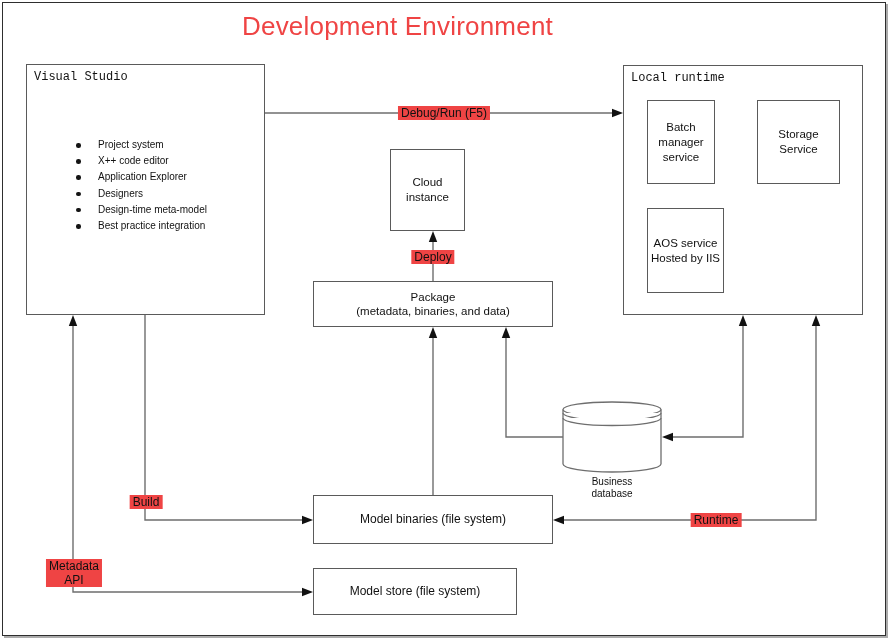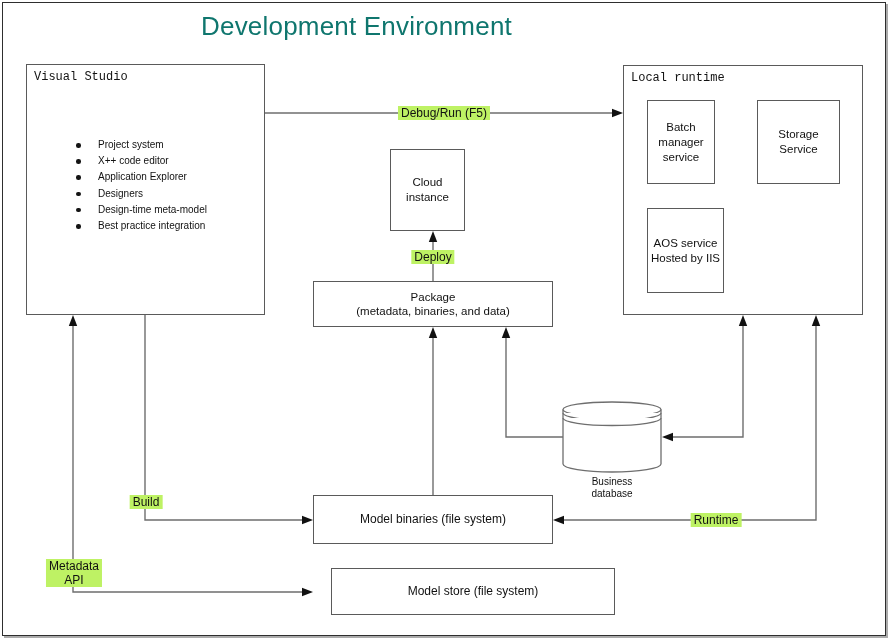--- a/index.html
+++ b/index.html
@@ -7,21 +7,21 @@
     width:889px;height:641px;position:relative;overflow:hidden;
     font-family:"Liberation Sans",sans-serif;color:var(--color-text,#111);
   }
   .frame{
     position:absolute;left:2px;top:2px;width:882px;height:632px;
     border:1px solid #2e2e2e;background:#fff;
     box-shadow:2px 2px 0 #ababab;
   }
   .title{
     position:absolute;left:0;top:9px;width:713px;text-align:center;
-    font-size:26px;line-height:34px;color:#0f766e;letter-spacing:.2px;
+    font-size:26px;line-height:34px;color:#ef4444;letter-spacing:.2px;padding-left:41px;
   }
   svg.wires{position:absolute;left:0;top:0;z-index:1;}
   .wire{fill:none;stroke:var(--color-line,#6e6e6e);stroke-width:1.4;}
   .head{fill:var(--color-arrowhead,#111);stroke:none;}
   .cyl{fill:#fff;stroke:var(--color-line,#555);stroke-width:1.3;}
   .box{
     position:absolute;box-sizing:border-box;background:#fff;
     border:1.5px solid var(--color-border,#5a5a5a);z-index:2;
   }
   .corner-label{position:absolute;left:7px;top:5px;font-size:12px;white-space:nowrap;font-family:Liberation Mono, monospace;}
@@ -34,21 +34,21 @@
     position:absolute;left:48px;top:72px;margin:0;padding:0;list-style:none;
     font-size:10px;
   }
   .feature-list li{position:relative;padding-left:23px;line-height:16.2px;}
   .feature-list li::before{
     content:"";position:absolute;left:1px;top:6px;width:4.5px;height:4.5px;
     border-radius:50%;background:#141414;
   }
   .conn-label{
     position:absolute;z-index:3;transform:translate(-50%,-50%);
-    background:#bef264;padding:0 3px;font-size:12px;line-height:14px;
+    background:#ef4444;padding:0 3px;font-size:12px;line-height:14px;
     text-align:center;white-space:nowrap;
   }
   .db-label{
     position:absolute;z-index:3;transform:translate(-50%,-50%);
     font-size:10px;line-height:12px;text-align:center;white-space:nowrap;margin-top:39px;
   }
 </style>
 </head>
 <body>
 
@@ -160,21 +160,21 @@
     <div>(metadata, binaries, and data)</div>
   </div>
 </div>
 
 <div class="box" style="left:313px;top:495px;width:240px;height:49px;">
   <div class="center-text" style="font-size:12px;">
     <div>Model binaries (file system)</div>
   </div>
 </div>
 
-<div class="box" style="left:331px;top:568px;width:284px;height:47px;">
+<div class="box" style="left:313px;top:568px;width:204px;height:47px;">
   <div class="center-text" style="font-size:12px;">
     <div>Model store (file system)</div>
   </div>
 </div>
 
 <div class="db-label" style="left:612px;top:449px;">
   <div>Business</div>
   <div>database</div>
 </div>
 

